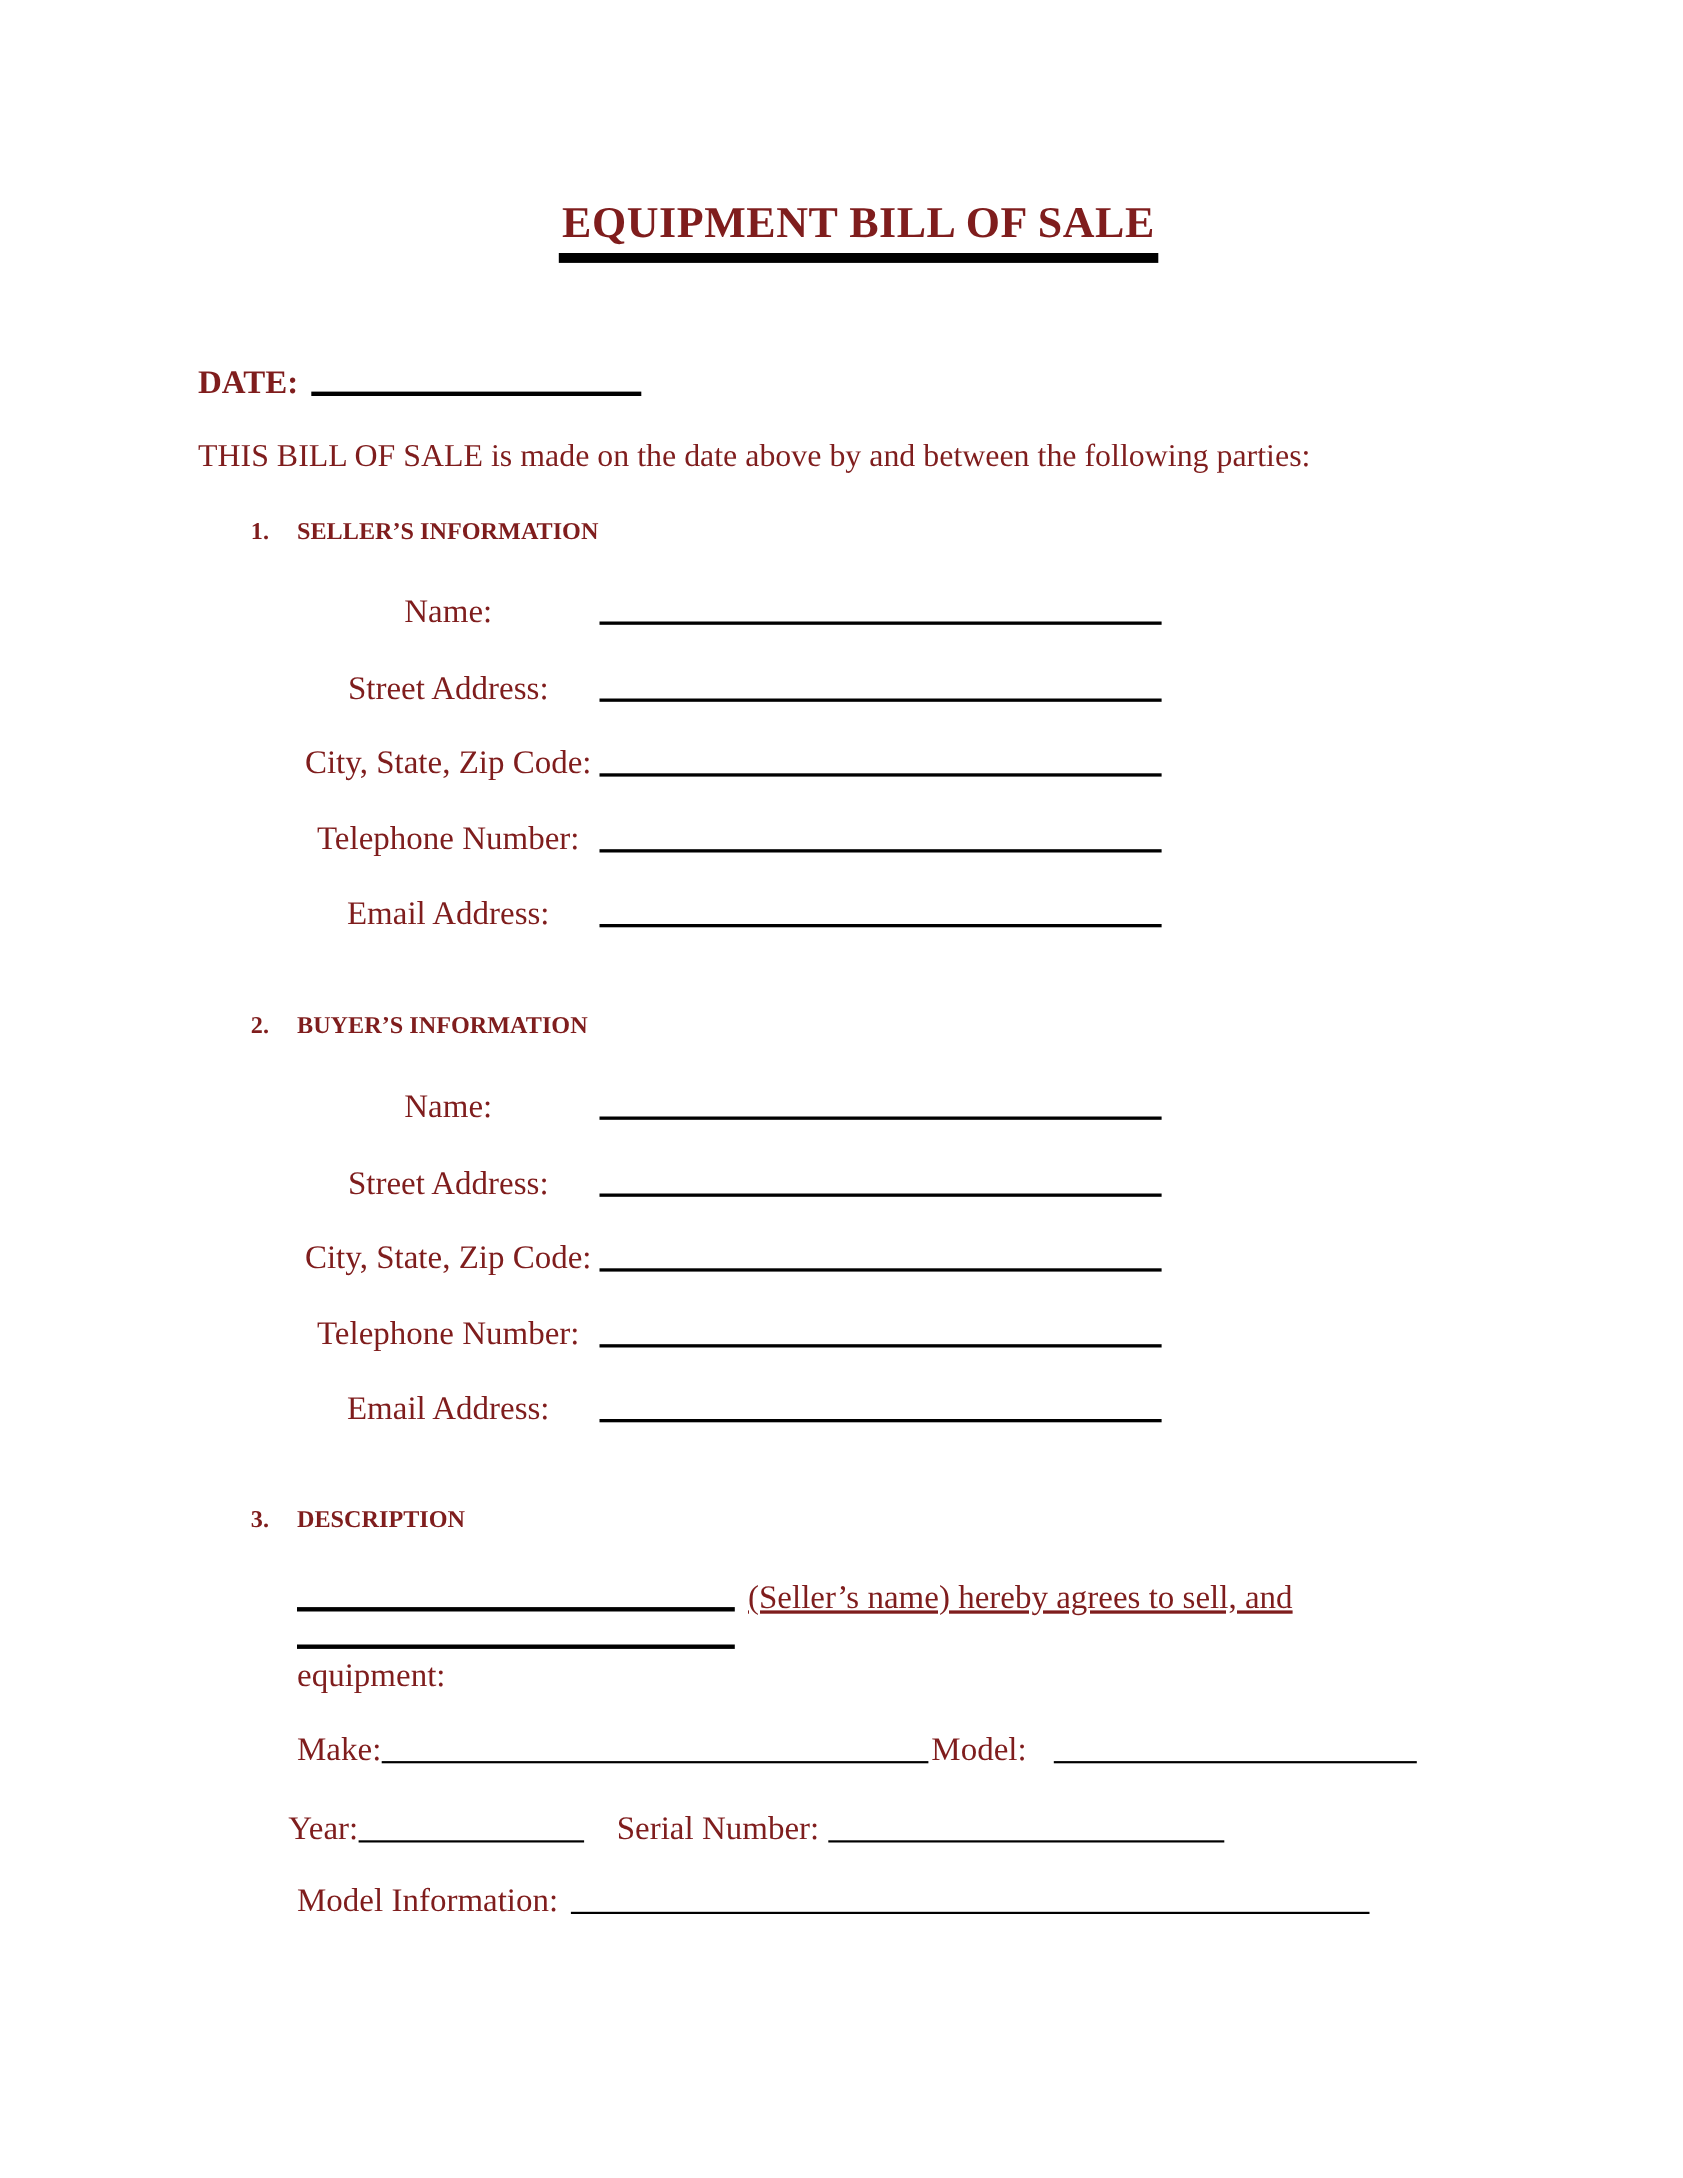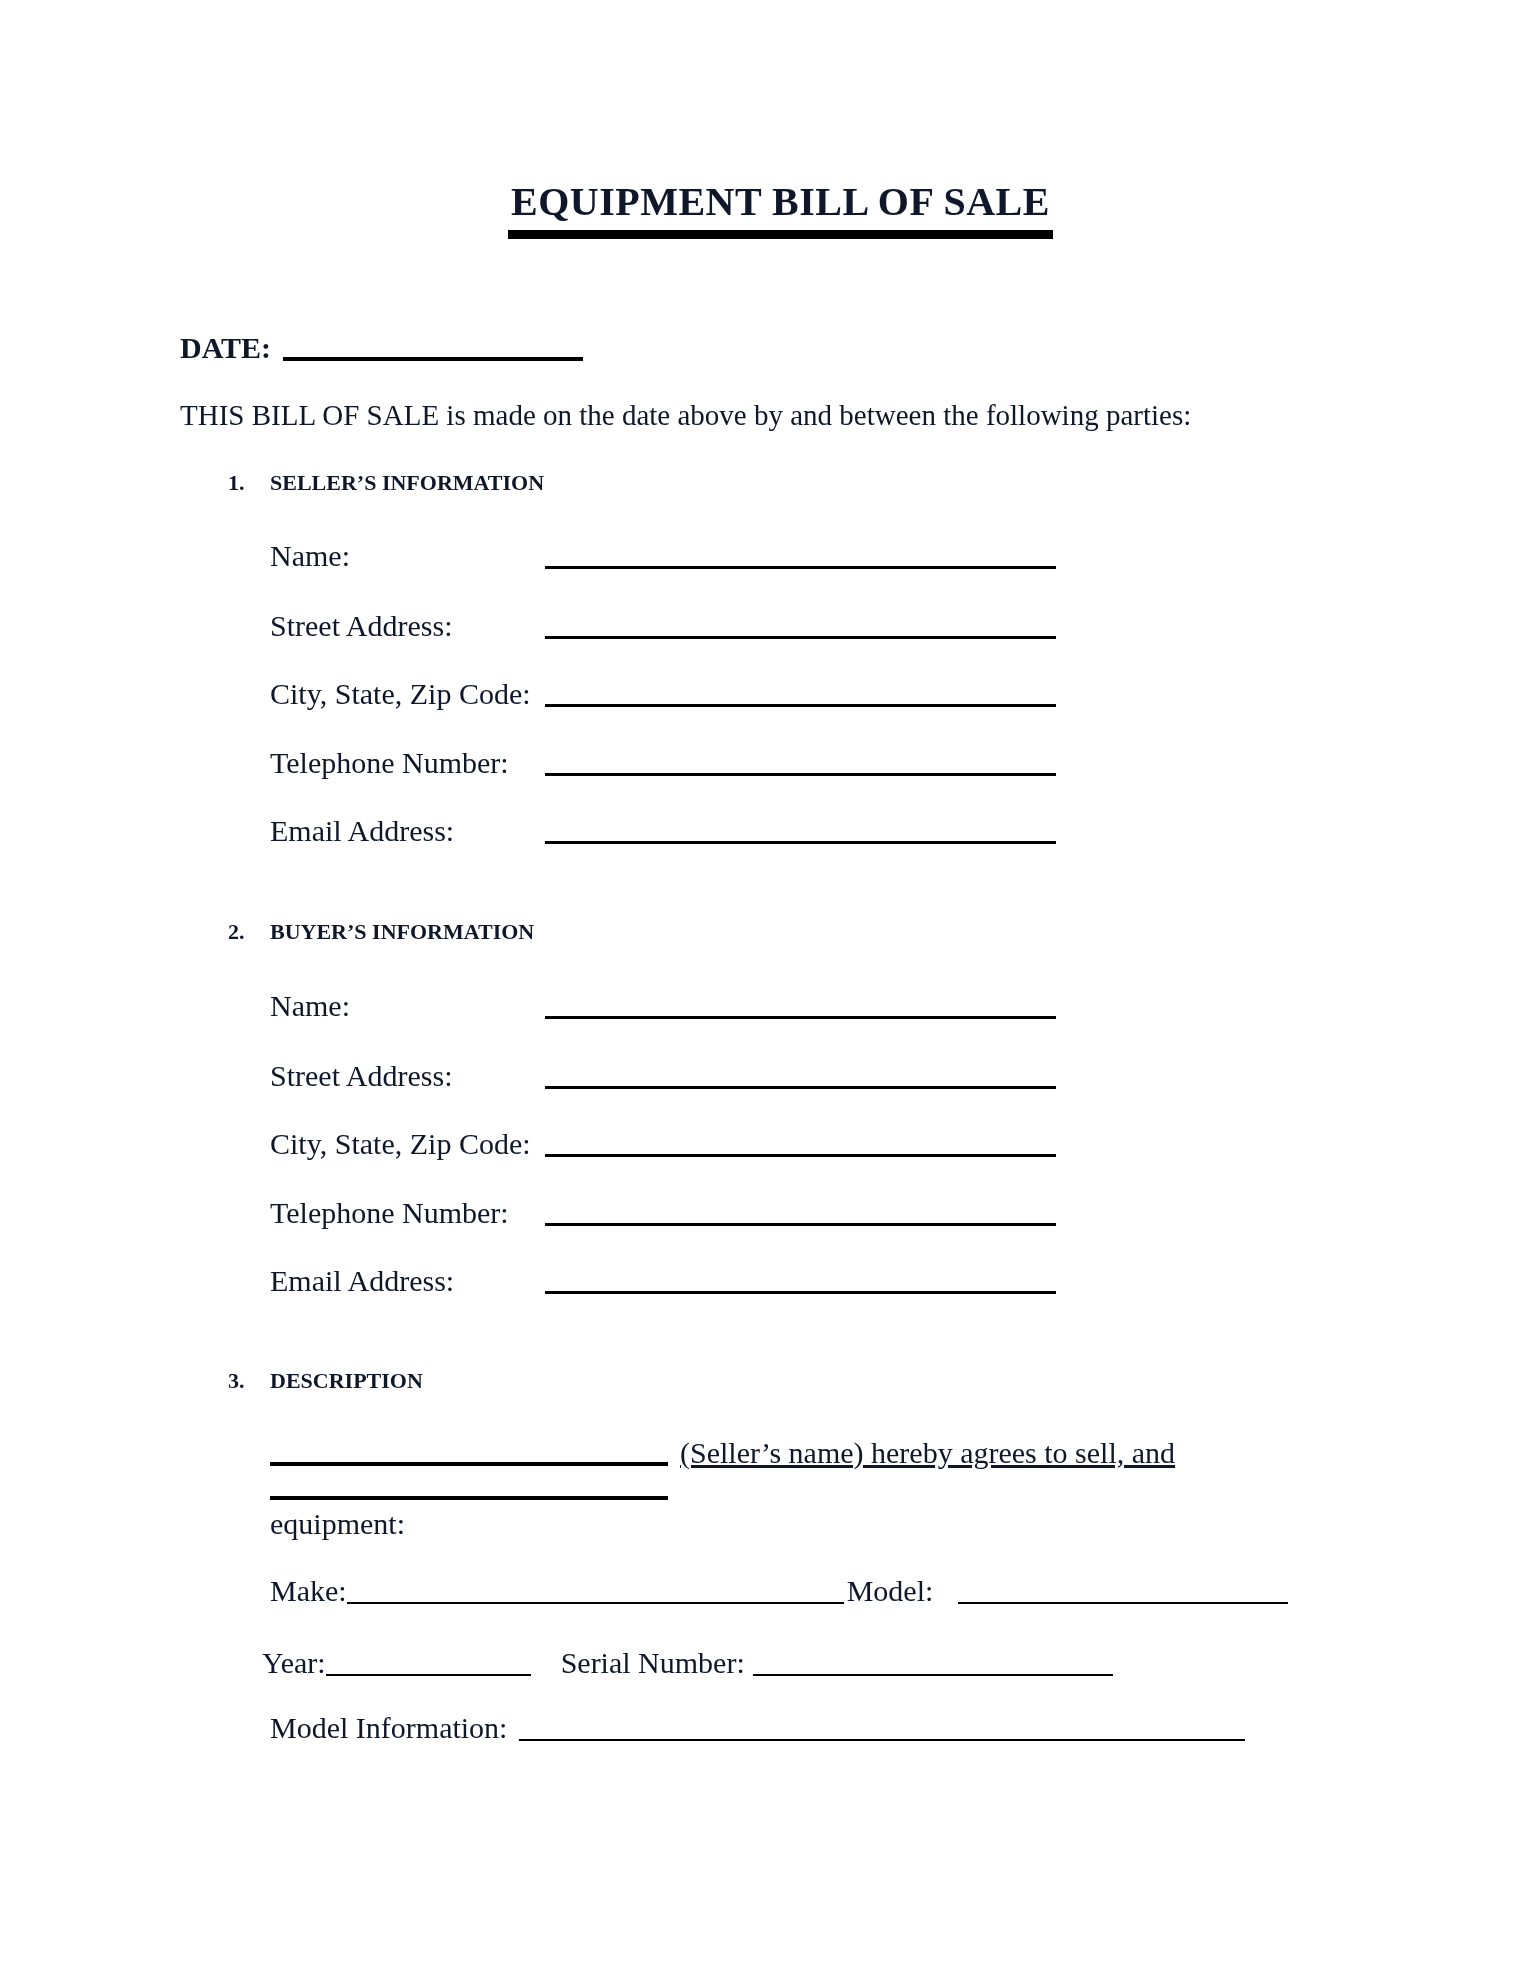--- a/index.html
+++ b/index.html
@@ -1,37 +1,37 @@
 <!DOCTYPE html>
 <html><head>
 <meta charset="utf-8">
 <style>
   html,body{margin:0;padding:0;background:#ffffff;}
   .page{
     position:relative;
     width:1530px;
     height:1980px;
     background:#ffffff;
-    color:#0f172a;
+    color:#7f1d1d;
     font-family:"Liberation Serif","DejaVu Serif",serif;
     overflow:hidden;
   }
   .row{position:absolute;white-space:nowrap;font-size:30px;line-height:36px;}
   .b{font-weight:bold;}
   .title{
     position:absolute;left:508px;top:180px;
     font-size:40px;font-weight:bold;line-height:44px;
     border-bottom:9px solid #000;
     padding:0 3px 6px 3px;
     letter-spacing:0.5px;
   }
   .intro{position:absolute;left:180px;top:398px;font-size:29px;line-height:35px;}
   .heading{font-size:22px;font-weight:bold;}
   .num{display:inline-block;width:42px;}
-  .flbl{display:inline-block;width:275px;}
+  .flbl{display:inline-block;width:275px;text-align:center;}
   .line{
     display:inline-block;
     border-bottom:3px solid #000;
     transform:translateY(3px);
   }
   .date-line{width:300px;border-bottom-width:4px;margin-left:12px;}
   .fline{width:511px;}
   .dline{width:398px;border-bottom-width:4px;}
   .dsuf{margin-left:12px;}
   .eqline{border-bottom-width:2px;}

